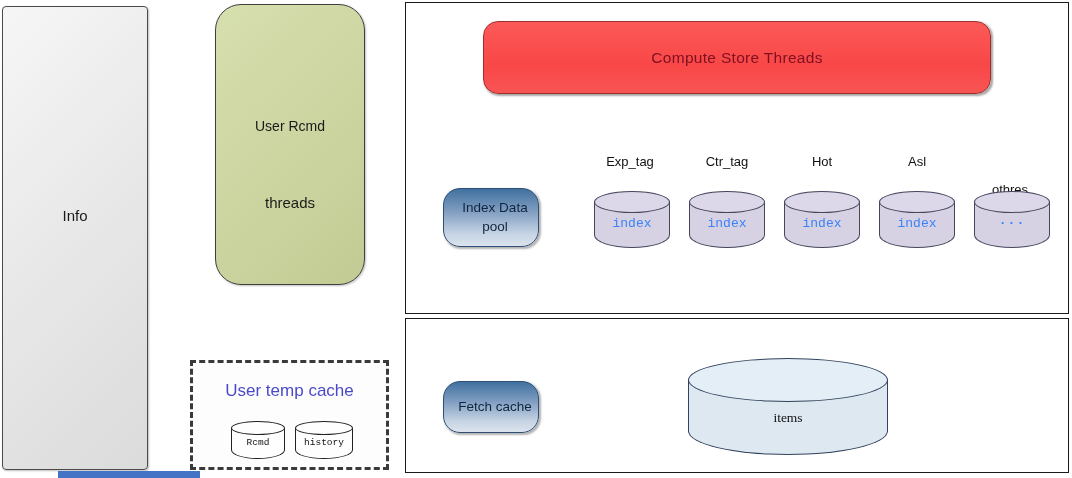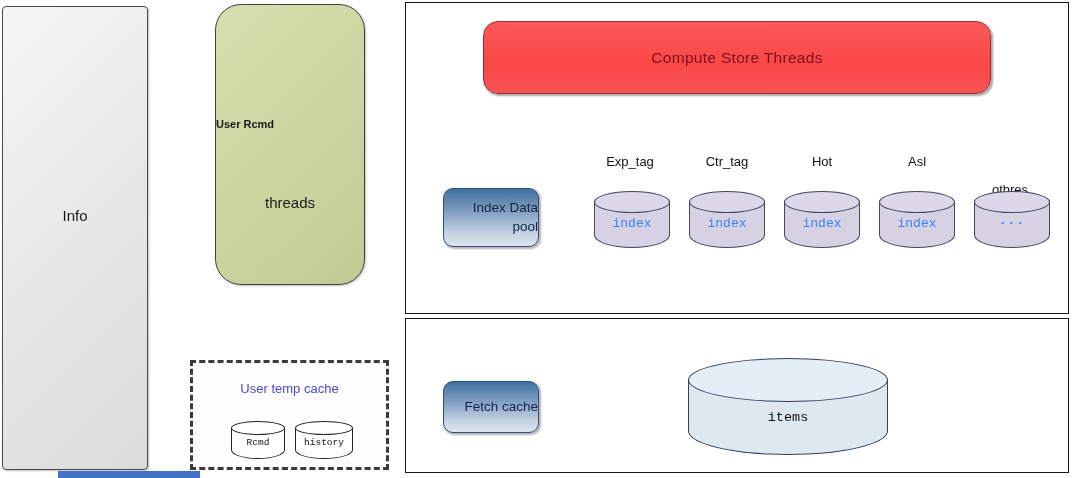--- a/index.html
+++ b/index.html
@@ -22,30 +22,30 @@
   }
   .info-reader .l1 { position:absolute; top:200px; width:100%; text-align:center; font-size:15px; }
   .info-reader .l2 { position:absolute; top:254px; width:100%; text-align:center; font-size:15px; }
 
   .user-rcmd {
     position:absolute; left:215px; top:4px; width:150px; height:281px;
     background:linear-gradient(135deg,#d6dfae 0%,#ccd5a0 55%,#c2cb93 100%);
     border:1px solid #3f3f3f; border-radius:26px;
     box-shadow:1px 1px 2px rgba(0,0,0,.25);
   }
-  .user-rcmd .l1 { position:absolute; top:113px; width:100%; font-size:11px;font-weight:bold; }
+  .user-rcmd .l1 { position:absolute; top:113px; width:100%; text-align:center; font-size:14px; }
   .user-rcmd .l2 { position:absolute; top:151px; width:100%; text-align:center; font-size:15px;margin-top:38px; }
 
   .temp-cache {
     position:absolute; left:190px; top:360px; width:199px; height:110px;
     border:3px dashed #3a3a3a; background:#fdfdfd;
   }
   .temp-cache .cap {
     position:absolute; top:18px; width:100%; text-align:center;
-    font-size:13px; color:#4a4ac9;
+    font-size:17px; color:#4a4ac9;
   }
 
   
   .cyl { position:absolute; }
   .cyl .side {
     position:absolute; left:0; right:0; bottom:0;
     border-style:solid;
   }
   .cyl .lid {
     position:absolute; left:0; right:0; top:0;
@@ -74,21 +74,21 @@
   .cyl.index .lid { height:22px; background:#dcd8ea; border-color:#45455c; border-width:1.5px; }
   .cyl.index .lbl { top:25px; font-size:13px; color:#3b82f6; }
 
   
   .cyl.items { width:200px; height:97px; }
   .cyl.items .side {
     top:21px; background:#dde8f1; border-color:#31435c; border-width:1.5px;
     border-radius:50% / 0 0 24px 24px; border-top:none;
   }
   .cyl.items .lid { height:44px; background:#e4eef6; border-color:#31435c; border-width:1.5px; }
-  .cyl.items .lbl { top:52px; font-size:13.5px; color:#111; }
+  .cyl.items .lbl { top:52px; font-size:13.5px; color:#111;font-family:Liberation Serif, serif; }
 
   
   .panel {
     position:absolute; background:#ffffff; border:1.5px solid #1a1a1a;
   }
   .panel.top { left:405px; top:2px; width:664px; height:312px; }
   .panel.bottom { left:405px; top:318px; width:664px; height:155px; }
 
   .compute-threads {
     position:absolute; left:483px; top:21px; width:508px; height:73px;
@@ -98,23 +98,23 @@
     display:flex; align-items:center; justify-content:center;
     font-size:15.5px; color:#7e1021; letter-spacing:.3px;
   }
 
   .col-label {
     position:absolute; top:154px; width:90px; text-align:center; font-size:13px; color:#111;
   }
 
   .pill-blue {
     background:linear-gradient(180deg,#40719f 0%,#7e9cc0 38%,#c5d3e3 78%,#dce4ee 100%);
-    border:1.5px solid #2f4f74; border-radius:10px;
+    border:1.5px solid #2f4f74; border-radius:17px;
     box-shadow:1.5px 1.5px 2px rgba(0,0,0,.3);
-    display:flex; flex-direction:column; align-items:flex-end; justify-content:center;
+    display:flex; flex-direction:column; align-items:center; justify-content:center;
     color:#10253f; font-size:13.5px; line-height:1.35; text-align:center;padding-left:8px;
   }
   .index-pool { position:absolute; left:443px; top:188px; width:96px; height:59px; }
   .fetch-data { position:absolute; left:443px; top:381px; width:96px; height:52px; }
 
   .blue-strip {
     position:absolute; left:58px; top:471px; width:142px; height:7px;
     background:#4472c4;
   }
 </style>

